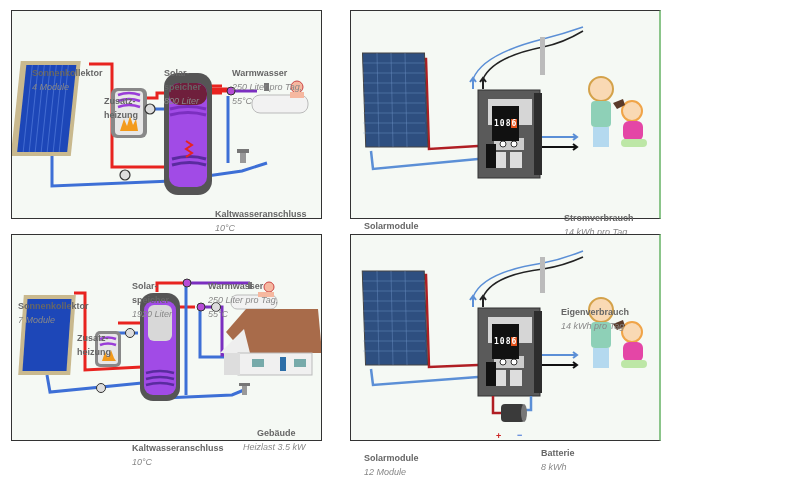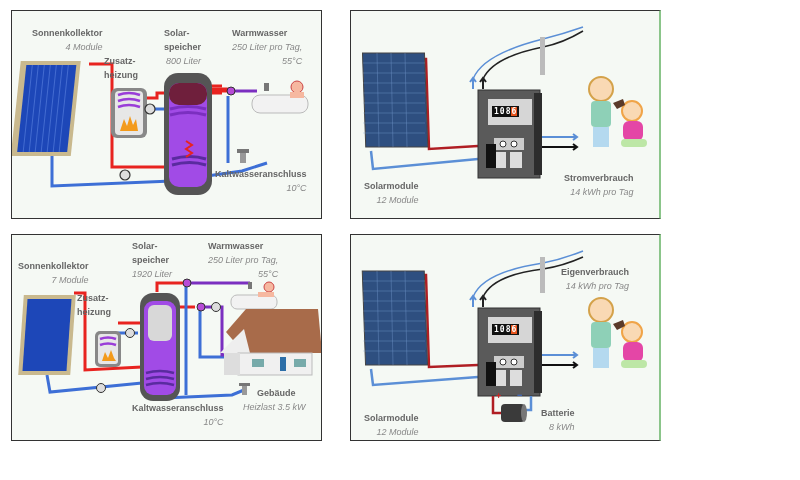--- a/index.html
+++ b/index.html
@@ -1,23 +1,23 @@
 <!DOCTYPE html>
 <html><head>
   <meta charset="utf-8">
   <style>
     html,body{margin:0;padding:0;background:#ffffff;}
     body{width:800px;height:480px;position:relative;overflow:hidden;font-family:"Liberation Sans",sans-serif;}
     .panel{position:absolute;background:#f5f9f4;border:1px solid #333;box-sizing:border-box;}
     .panel.right{border-right:2px solid #8bc58a;}
     .panel svg{position:absolute;left:0;top:0;}
-    .lbl{position:absolute;font-size:9px;line-height:14px;color:#666;}
+    .lbl{position:absolute;font-size:9px;line-height:14px;color:#666;margin-top:40px;}
     .lbl b{display:block;font-weight:bold;color:#666;}
-    .lbl i{display:block;color:#888;text-align:right;}
-    .meter-digits{position:absolute;font-family:"DejaVu Sans Mono",monospace;font-size:8px;font-weight:bold;letter-spacing:1px;color:#fff;background:#111;padding:0 2px;line-height:11px;}
+    .lbl i{display:block;color:#888;}
+    .meter-digits{position:absolute;font-family:"DejaVu Sans Mono",monospace;font-size:8px;font-weight:bold;letter-spacing:1px;color:#fff;background:#111;padding:12px 2px;line-height:11px;}
     .meter-digits .last{background:#e4521b;color:#fff;}
   </style>
 </head>
 <body>
 
 <div class="panel" style="left:11px;top:10px;width:311px;height:209px;">
   <svg width="309" height="207">
 
     <g fill="none" stroke="#e8231f" stroke-width="3">
       <polyline points="77,53 100,53 100,156 160,156"></polyline>

